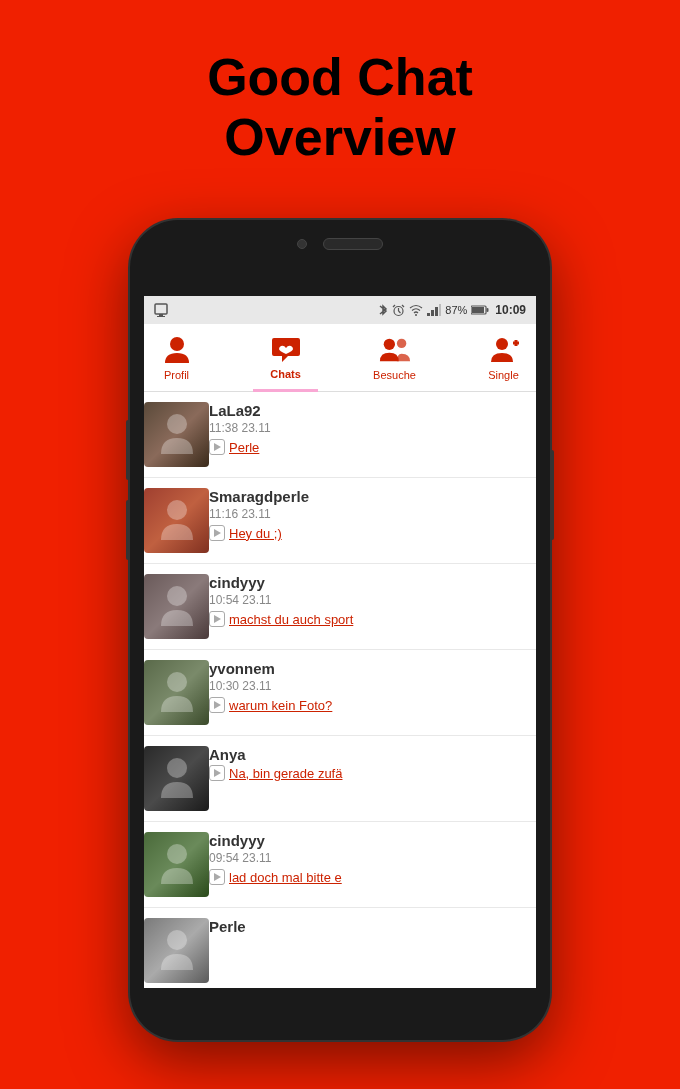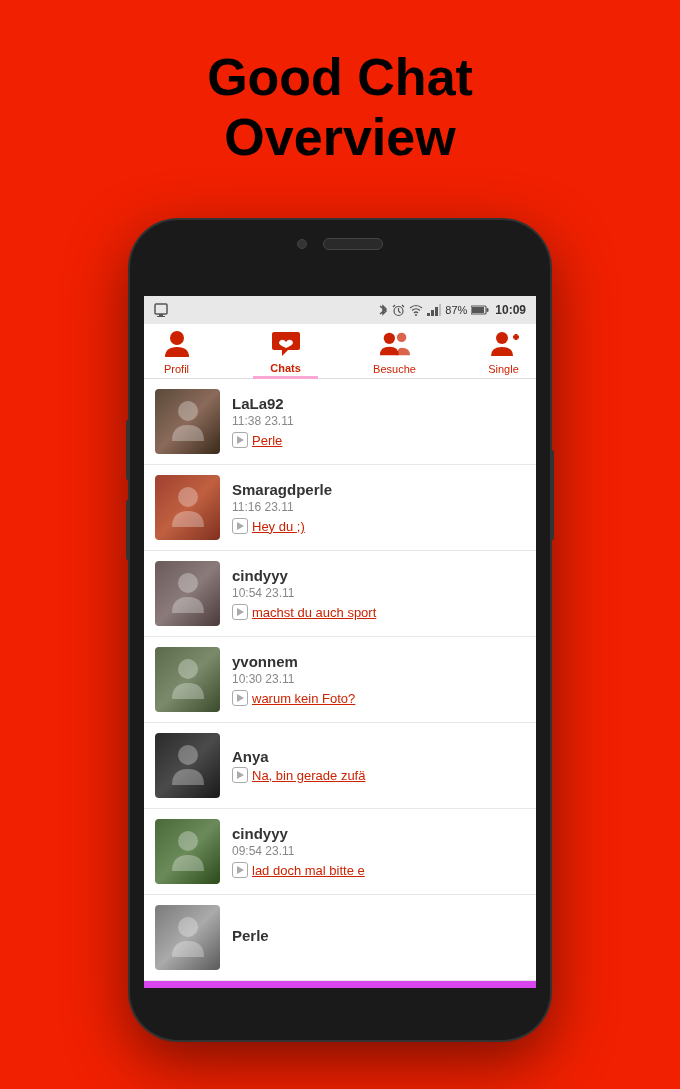--- a/index.html
+++ b/index.html
@@ -137,21 +137,21 @@
       align-items: center;
       gap: 4px;
       font-weight: 500;
     }
 
     
     .tab-nav {
       display: flex;
       background: #fff;
       border-bottom: 1px solid #ddd;
-      height: 55px;
+      height: 68px;
       gap: 44px;
     }
 
     .tab-item {
       flex: 1;
       display: flex;
       flex-direction: column;
       align-items: center;
       justify-content: center;
       gap: 3px;
@@ -173,24 +173,23 @@
     }
 
     
     .chat-list {
       background: #fff;
       overflow: hidden;
     }
 
     .chat-item {
       display: flex;
-      align-items: center;
-      padding: 10px 11px;
+      padding: 10px 0;
       border-bottom: 1px solid #e8e8e8;
-      gap: 12px;
+      gap: 0;
     }
 
     .chat-avatar {
       width: 65px;
       height: 65px;
       border-radius: 4px;
       overflow: hidden;
       flex-shrink: 0;
       background: #ccc;
     }

